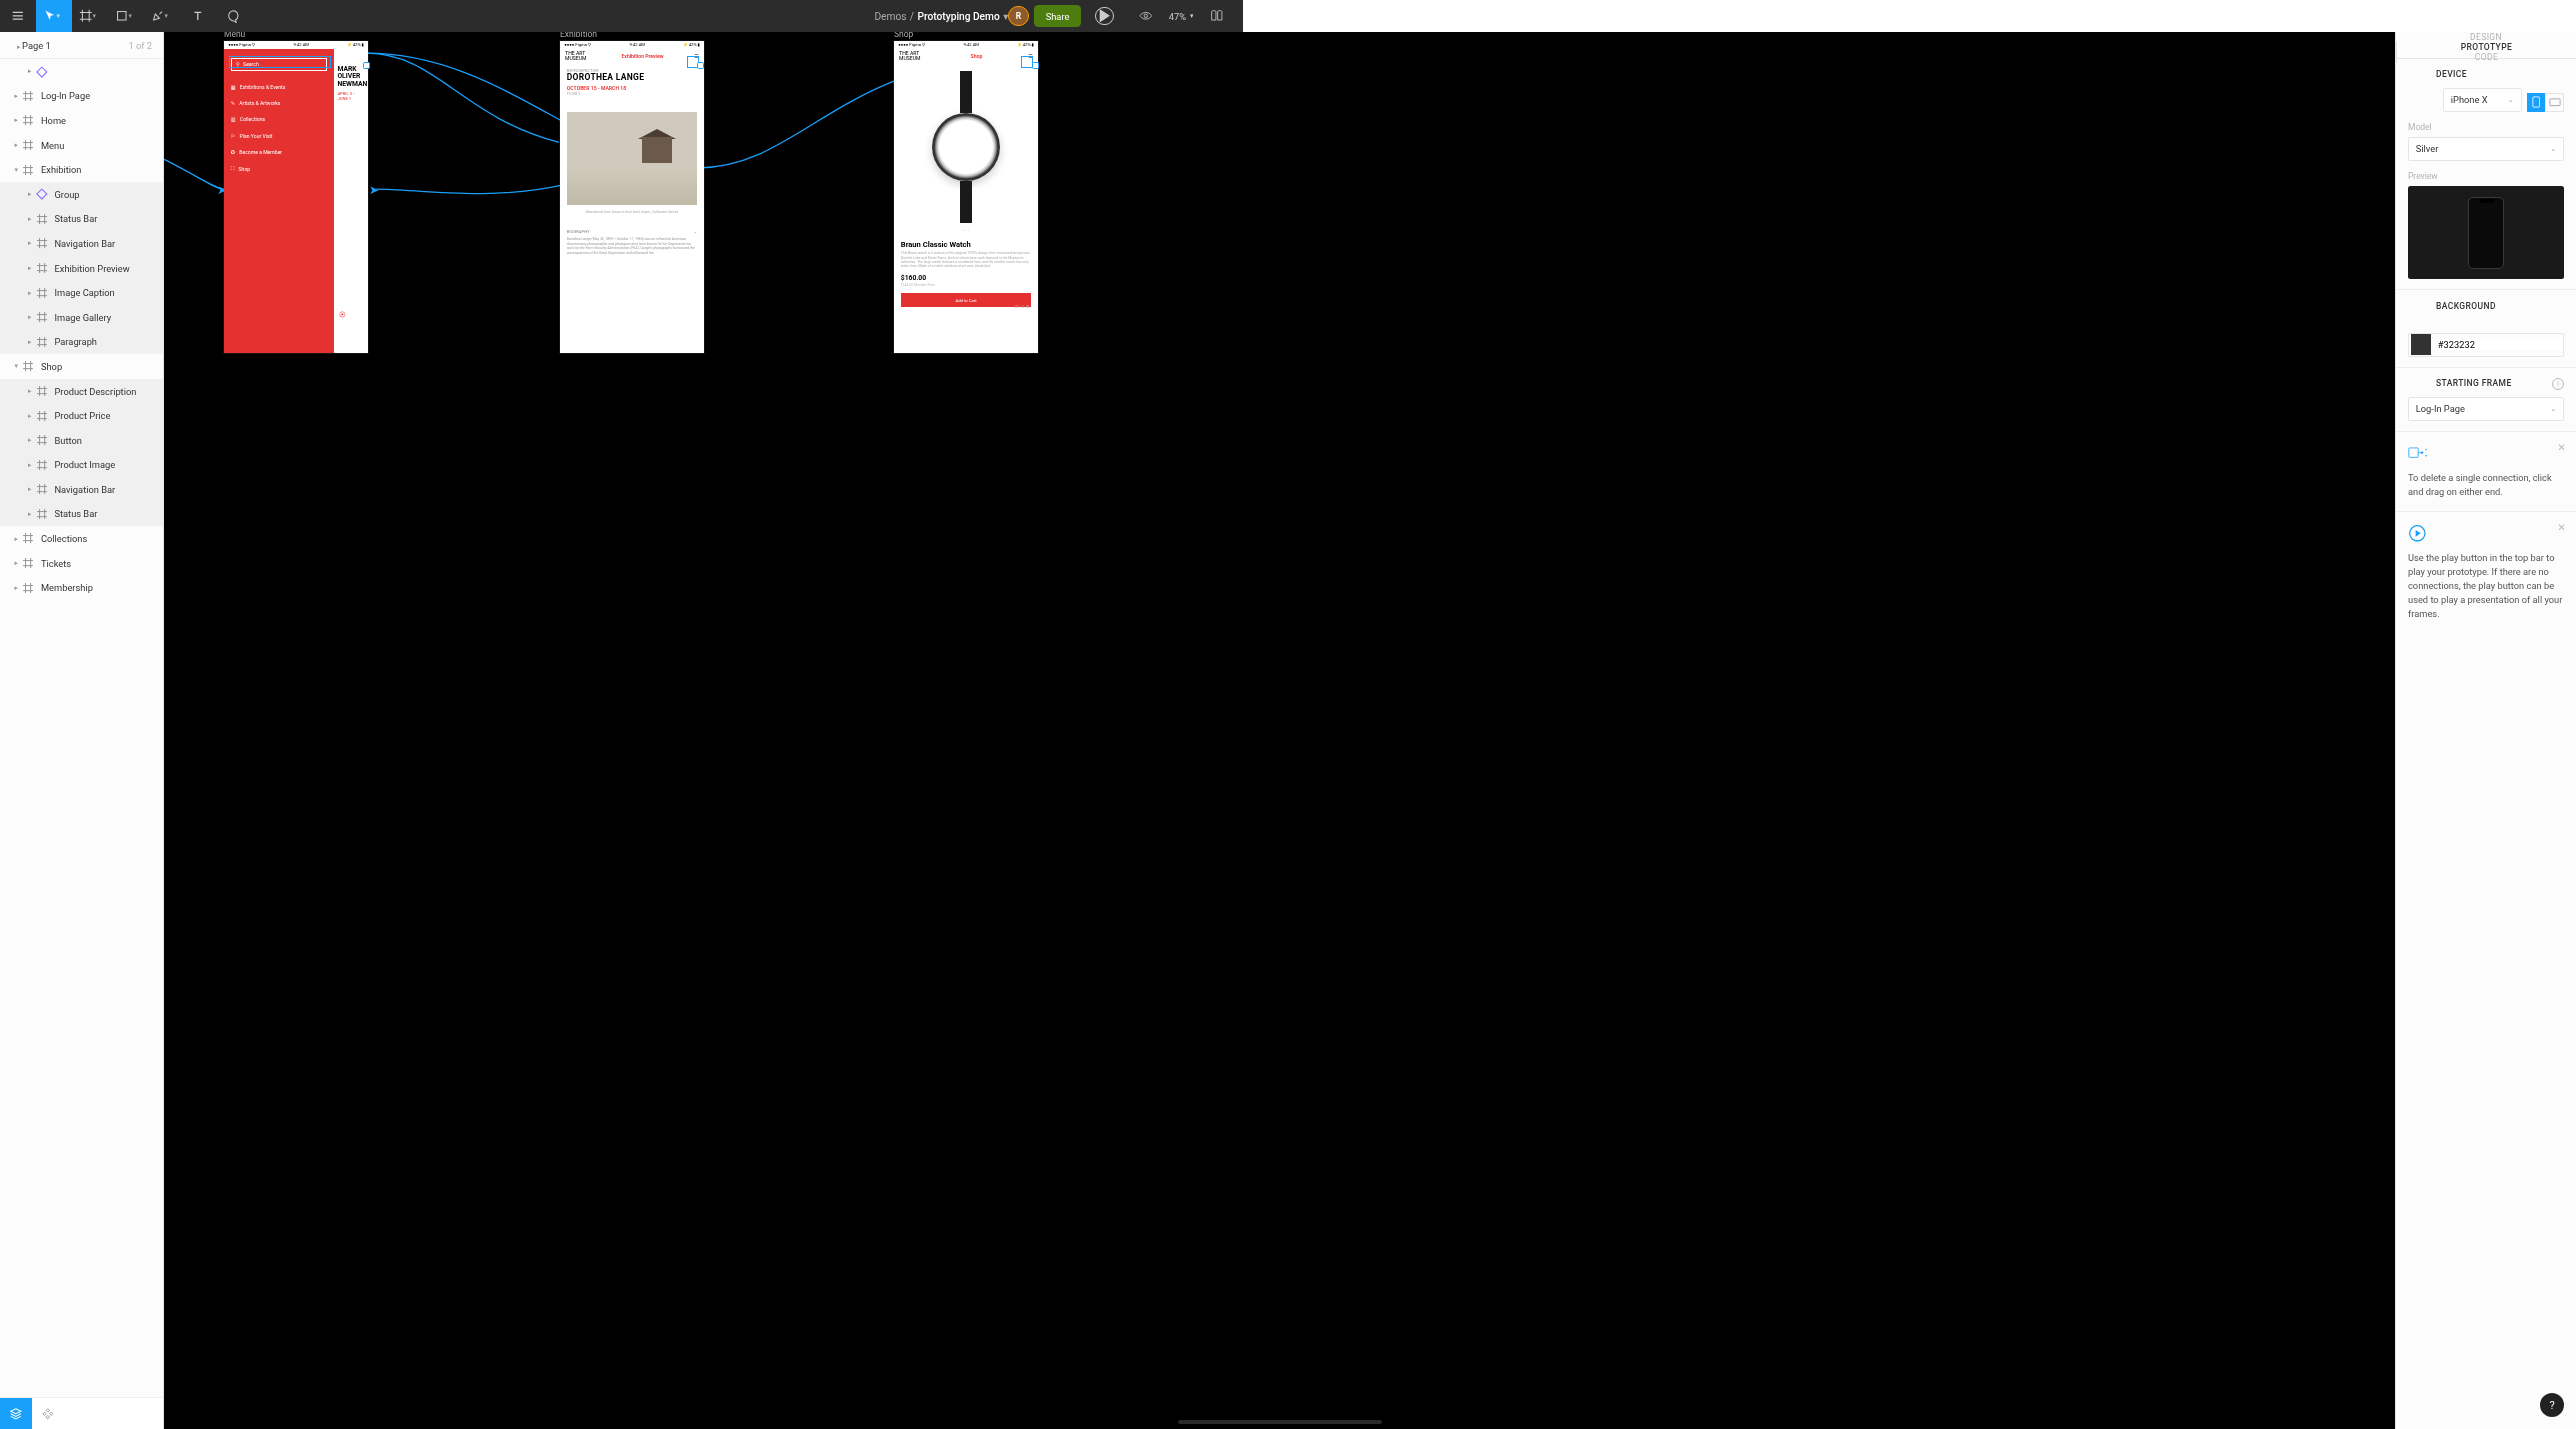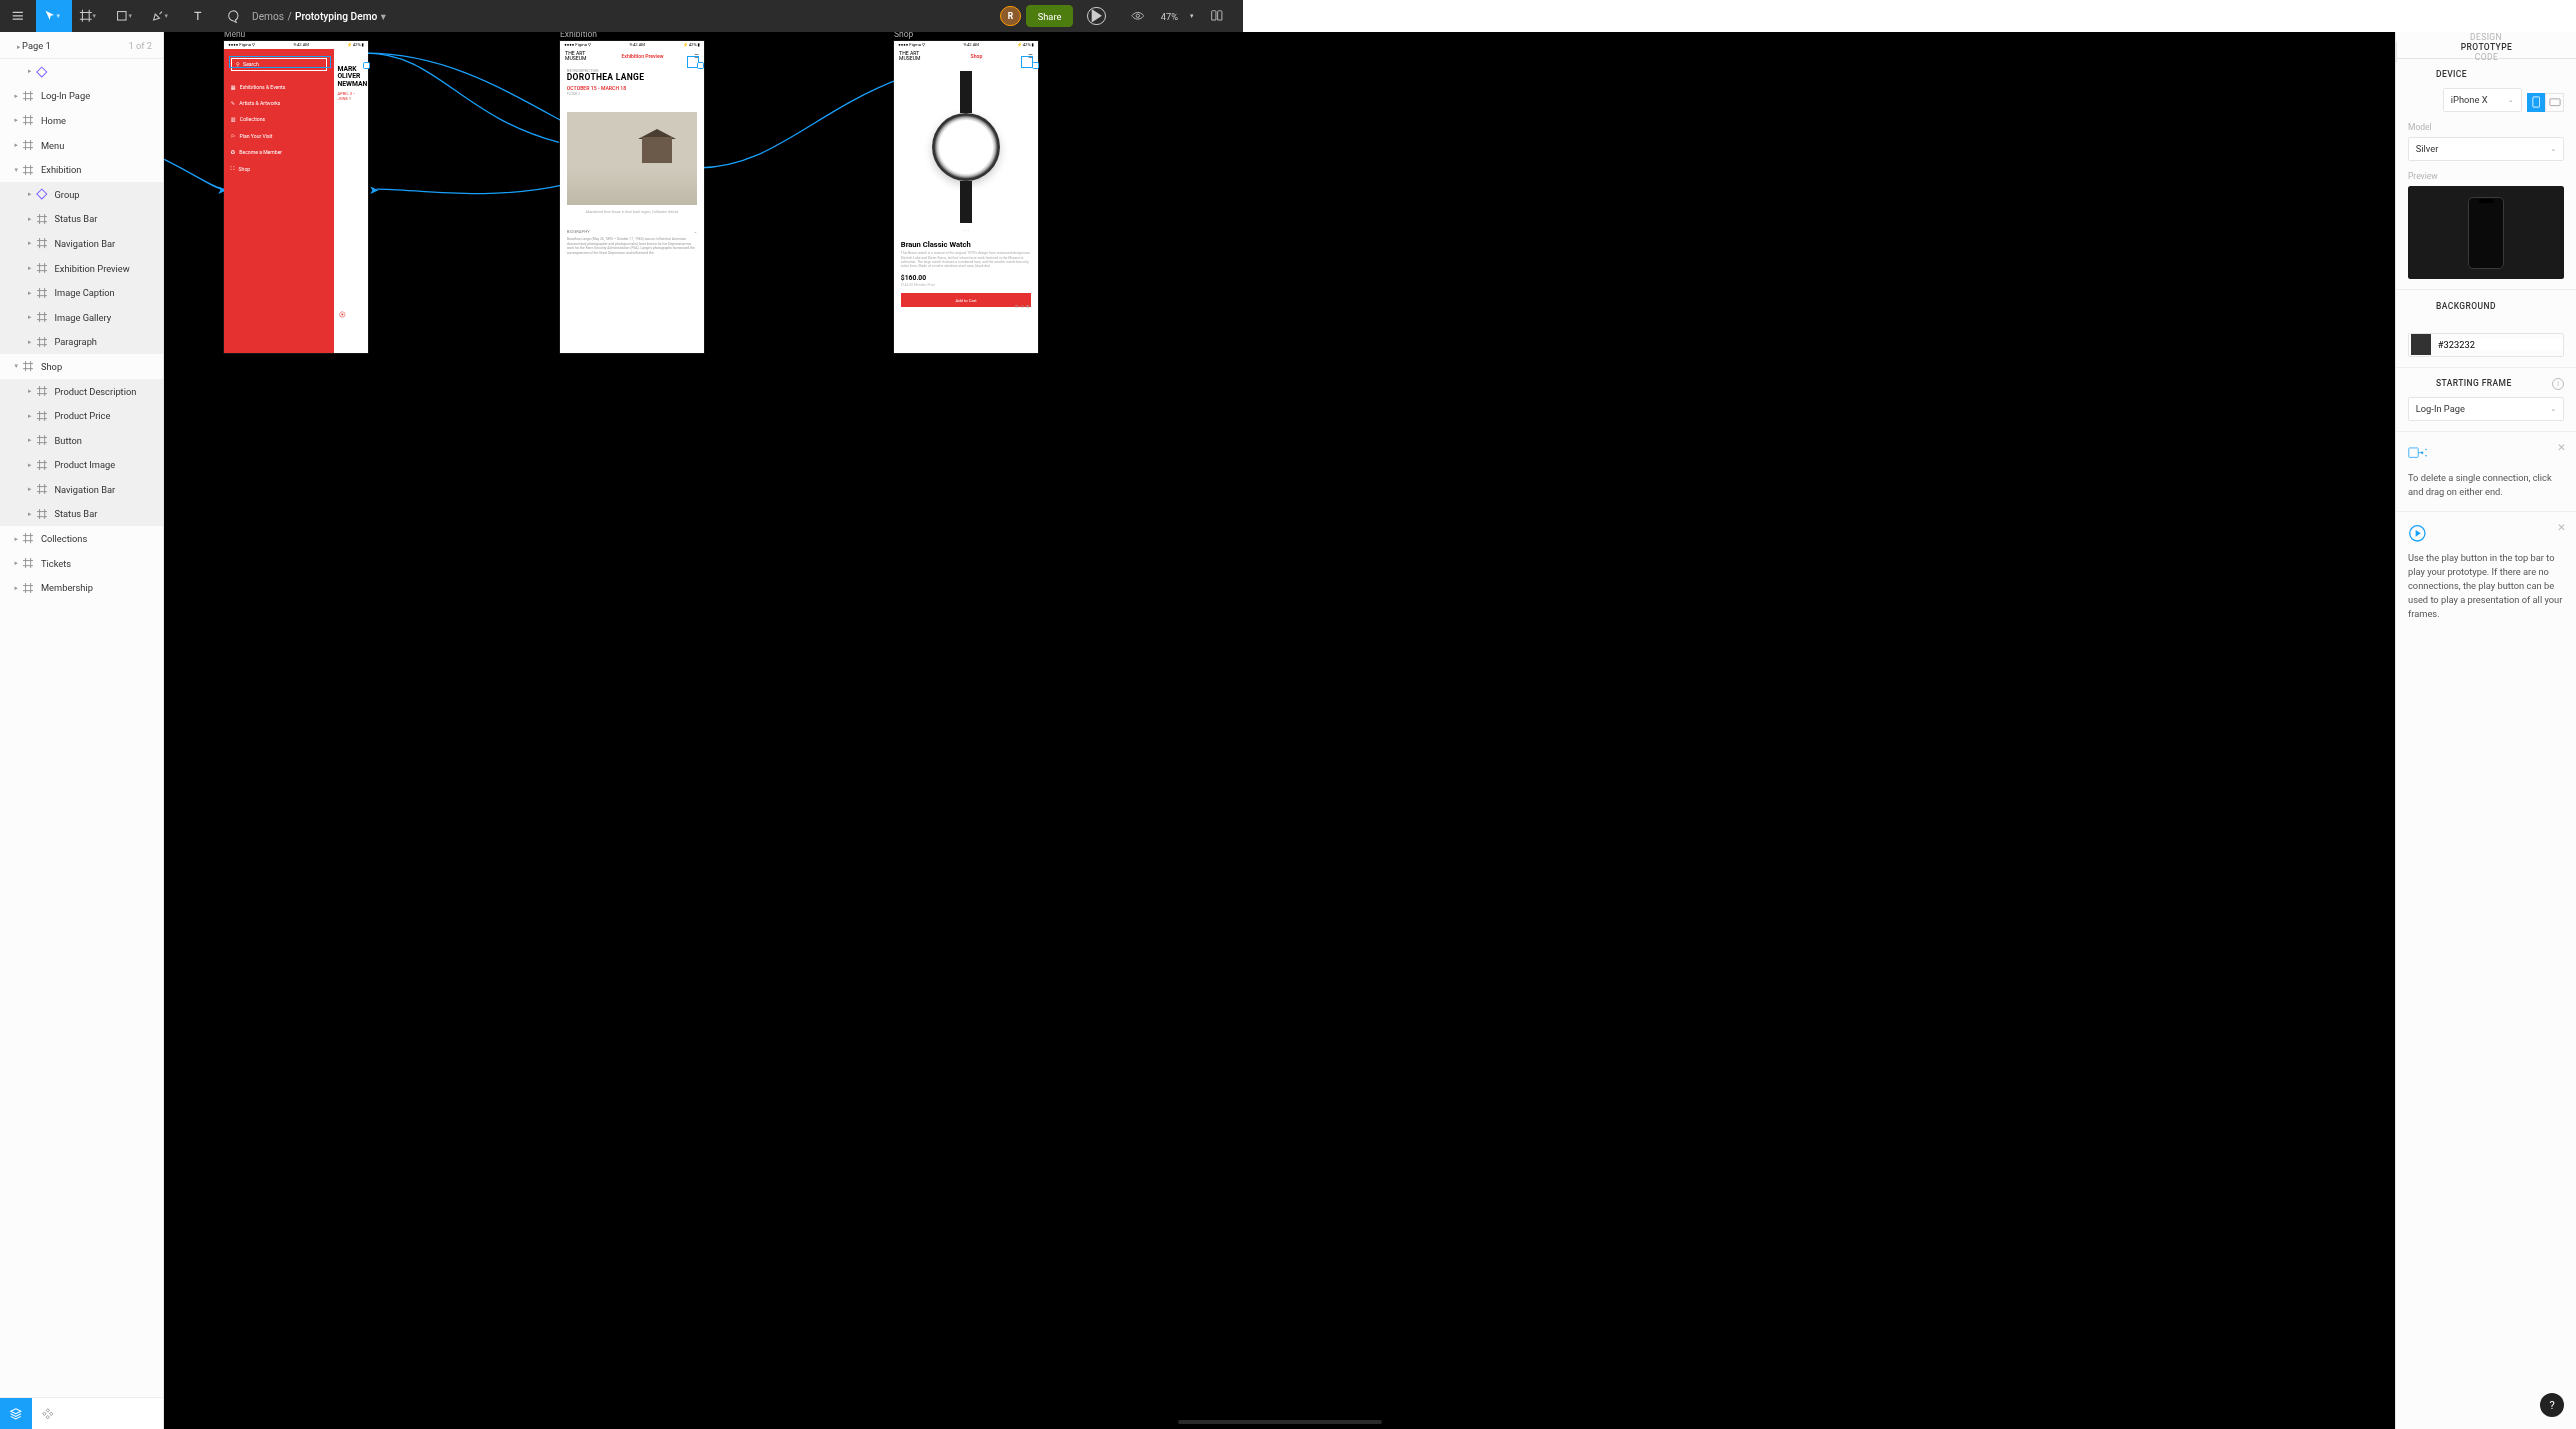--- a/index.html
+++ b/index.html
@@ -5,28 +5,28 @@
 * { margin:0; padding:0; box-sizing:border-box; font-family:-apple-system,BlinkMacSystemFont,"Segoe UI",Roboto,sans-serif; }
 body { background:#fff; overflow:hidden; width:1243px; height:689px; }
 
 
 .toolbar { height:32px; background:#2c2c2c; display:flex; align-items:center; color:#ccc; font-size:10.2px; }
 .tb-left { display:flex; align-items:center; height:100%; }
 .tb-btn { width:36px; height:32px; display:flex; align-items:center; justify-content:center; cursor:pointer; position:relative; }
 .tb-btn.active { background:#18a0fb; color:#fff; }
 .tb-btn svg { width:13.6px; height:13.6px; }
 .tb-dd { width:8.5px; font-size:6.8px; opacity:.7; }
-.tb-center { flex:1; text-align:center; display:flex; align-items:center; justify-content:flex-start; gap:3.4px; }
+.tb-center { flex:1; text-align:center; display:flex; align-items:center; justify-content:flex-end; gap:3.4px; }
 .tb-center .crumb { color:#aaa; }
 .tb-center .title { color:#fff; font-weight:500; }
 .tb-right { display:flex; align-items:center; height:100%; gap:5.1px; padding-right:8.5px; }
 .avatar { width:20.4px; height:20.4px; border-radius:50%; background:#8c5a2b; border:1.7px solid #ff9d00; display:flex; align-items:center; justify-content:center; font-size:8.5px; color:#fff; font-weight:bold; }
 .share-btn { background:#4d7c0f; color:#fff; border:none; border-radius:4.2px; padding:5.1px 12px; font-size:9.3px; cursor:pointer; }
 .play-circle { width:18.7px; height:18.7px; border:1.3px solid #ccc; border-radius:50%; display:flex; align-items:center; justify-content:center; }
-.zoom { font-size:9.3px; color:#ccc; display:flex; align-items:center; gap:12px; }
+.zoom { font-size:9.3px; color:#ccc; display:flex; align-items:center; gap:4px; }
 
 
 .left-panel { position:absolute; top:32px; left:0; width:164px; bottom:0; background:#fcfcfc; border-right:0.8px solid #e5e5e5; display:flex; flex-direction:column; font-size:9.3px; color:#333; }
 .page-hdr { height:27px; display:flex; align-items:center; justify-content:space-between; padding:0 11px 0 17px; border-bottom:0.8px solid #eee; }
 .page-hdr .count { color:#b3b3b3; }
 .layer-list { flex:1; overflow:auto; }
 .layer { height:24.6px; display:flex; align-items:center; padding-left:5.1px; cursor:pointer; }
 .chev { width:8.5px; font-size:6.8px; color:#999; display:inline-block; text-align:center; margin-right:1.7px;}
 .lic { width:12px; height:12px; margin-right:6.8px; display:inline-flex; align-items:center; justify-content:center; }
 .lic svg { width:10.2px; height:10.2px; }

